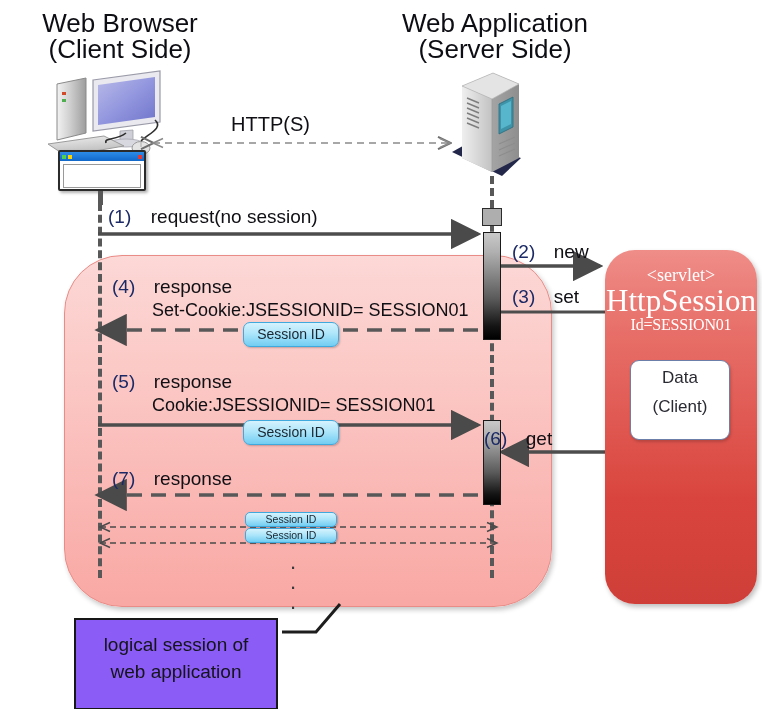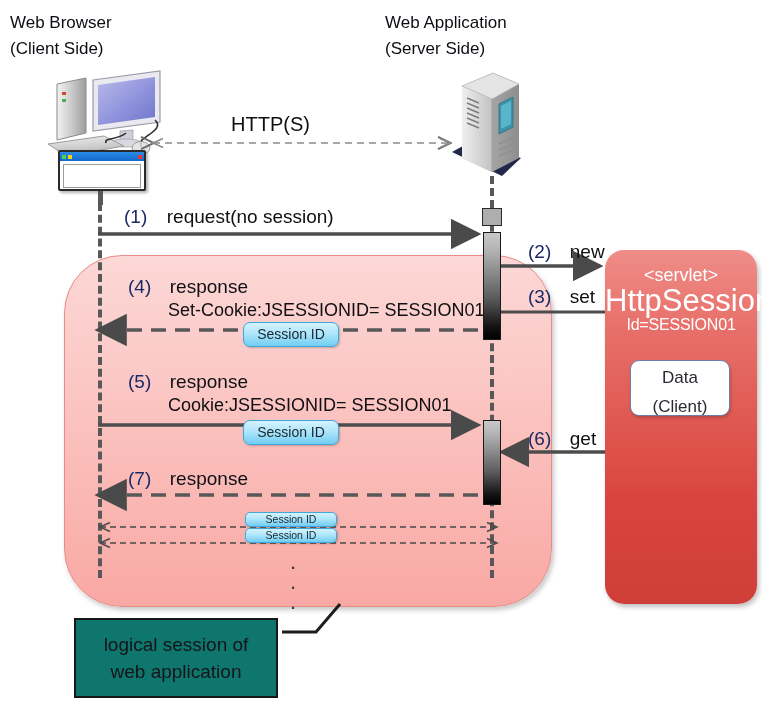--- a/index.html
+++ b/index.html
@@ -14,21 +14,22 @@
     color: #111;
   }
   #canvas {
     position: absolute; left: 0; top: 0;
     width: 762px; height: 709px;
   }
   .abs { position: absolute; }
 
   
   .col-header {
-    font-size: 17px;
+    text-align: center;
+    font-size: 26px;
     line-height: 26px;
     color: #0d0d14;
     white-space: nowrap;
   }
 
   
   .lifeline {
     position: absolute;
     width: 0;
     border-left: 4px dashed #585858;
@@ -54,46 +55,47 @@
     box-shadow: 2px 3px 5px rgba(0,0,0,0.22);
     z-index: 1;
   }
 
   
   #httpsession-box {
     position: absolute;
     left: 605px; top: 250px;
     width: 152px; height: 354px;
     background: linear-gradient(to bottom, #ef8d88 0%, #e8706a 22%, #d9453e 70%, #cf3e38 100%);
-    border-radius: 19px;
+    border-radius: 30px;
     box-shadow: 2px 3px 5px rgba(0,0,0,0.25);
     z-index: 4;
     color: #ffffff;
     text-align: center;
+    font-family: Liberation Serif, serif;
   }
   #httpsession-box .s-stereo {
     margin-top: 14px;
     font-size: 18px;
     line-height: 22px;
   }
   #httpsession-box .s-name {
     font-size: 31px;
     line-height: 30px;
   }
   #httpsession-box .s-id {
     font-size: 16px;
     line-height: 17px;
     letter-spacing: -0.2px;
   }
 
   
   #data-box {
     position: absolute;
     left: 630px; top: 360px;
-    width: 100px; height: 56px;
+    width: 100px; height: 80px;
     background: #ffffff;
     border: 1.3px solid #6b7fa8;
     border-radius: 9px;
     box-sizing: border-box;
     text-align: center;
     color: #2a2a33;
     font-size: 17px;
     line-height: 29px;
     padding-top: 2px;
     z-index: 6;
@@ -127,30 +129,29 @@
     color: #1b2a66;
     font-size: 19px;
   }
   .msg-label {
     position: absolute;
     font-size: 19px;
     line-height: 24px;
     color: #0f0f14;
     white-space: nowrap;
     z-index: 9;
-    margin-left: 16px;
   }
   .msg-label.sub { font-size: 18px; text-align: right; }
 
   
   #caption-box {
     position: absolute;
     left: 74px; top: 618px;
-    width: 204px; height: 80px;
-    background: #0f766e;
+    width: 204px; height: 92px;
+    background: #8b5cf6;
     border: 2.5px solid #171717;
     box-sizing: border-box;
     text-align: center;
     font-size: 19px;
     line-height: 27px;
     padding-top: 11px;
     color: #14141a;
     z-index: 9;
   }
 
@@ -424,21 +425,21 @@
   <div class="sid-badge sid-big" style="left:243px; top:322px;">Session ID</div>
 
   <div class="msg-label" style="left:112px; top:370px;">
     <span class="msg-num">(5)</span>
     <span style="display:inline-block;width:8px;"></span>
     <span>response</span>
   </div>
   <div class="msg-label sub" style="left:152px; top:393px;">Cookie:JSESSIONID= SESSION01</div>
   <div class="sid-badge sid-big" style="left:243px; top:420px;">Session ID</div>
 
-  <div class="msg-label" style="left:512px; top:427px;">
+  <div class="msg-label" style="left:484px; top:427px;">
     <span class="msg-num">(6)</span>
     <span style="display:inline-block;width:8px;"></span>
     <span>get</span>
   </div>
 
   <div class="msg-label" style="left:112px; top:467px;">
     <span class="msg-num">(7)</span>
     <span style="display:inline-block;width:8px;"></span>
     <span>response</span>
   </div>

